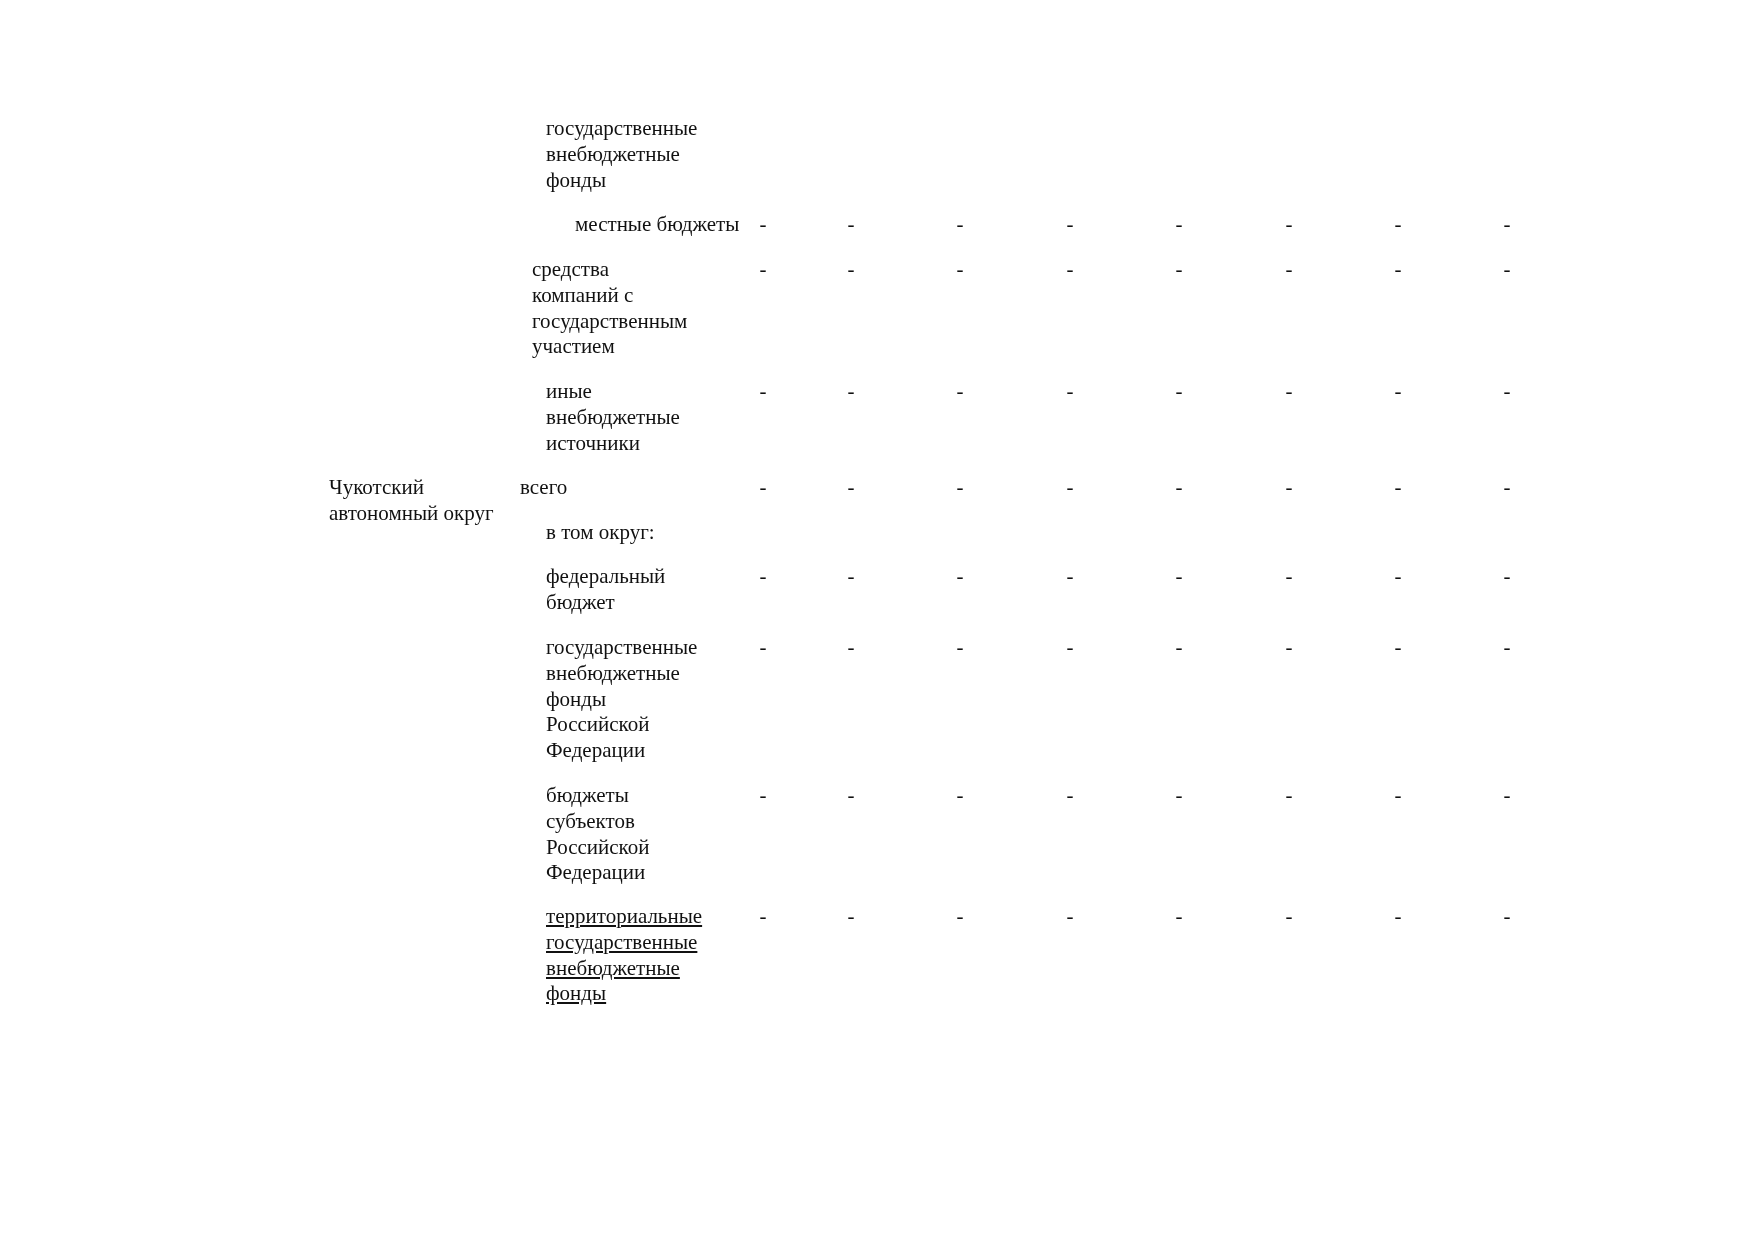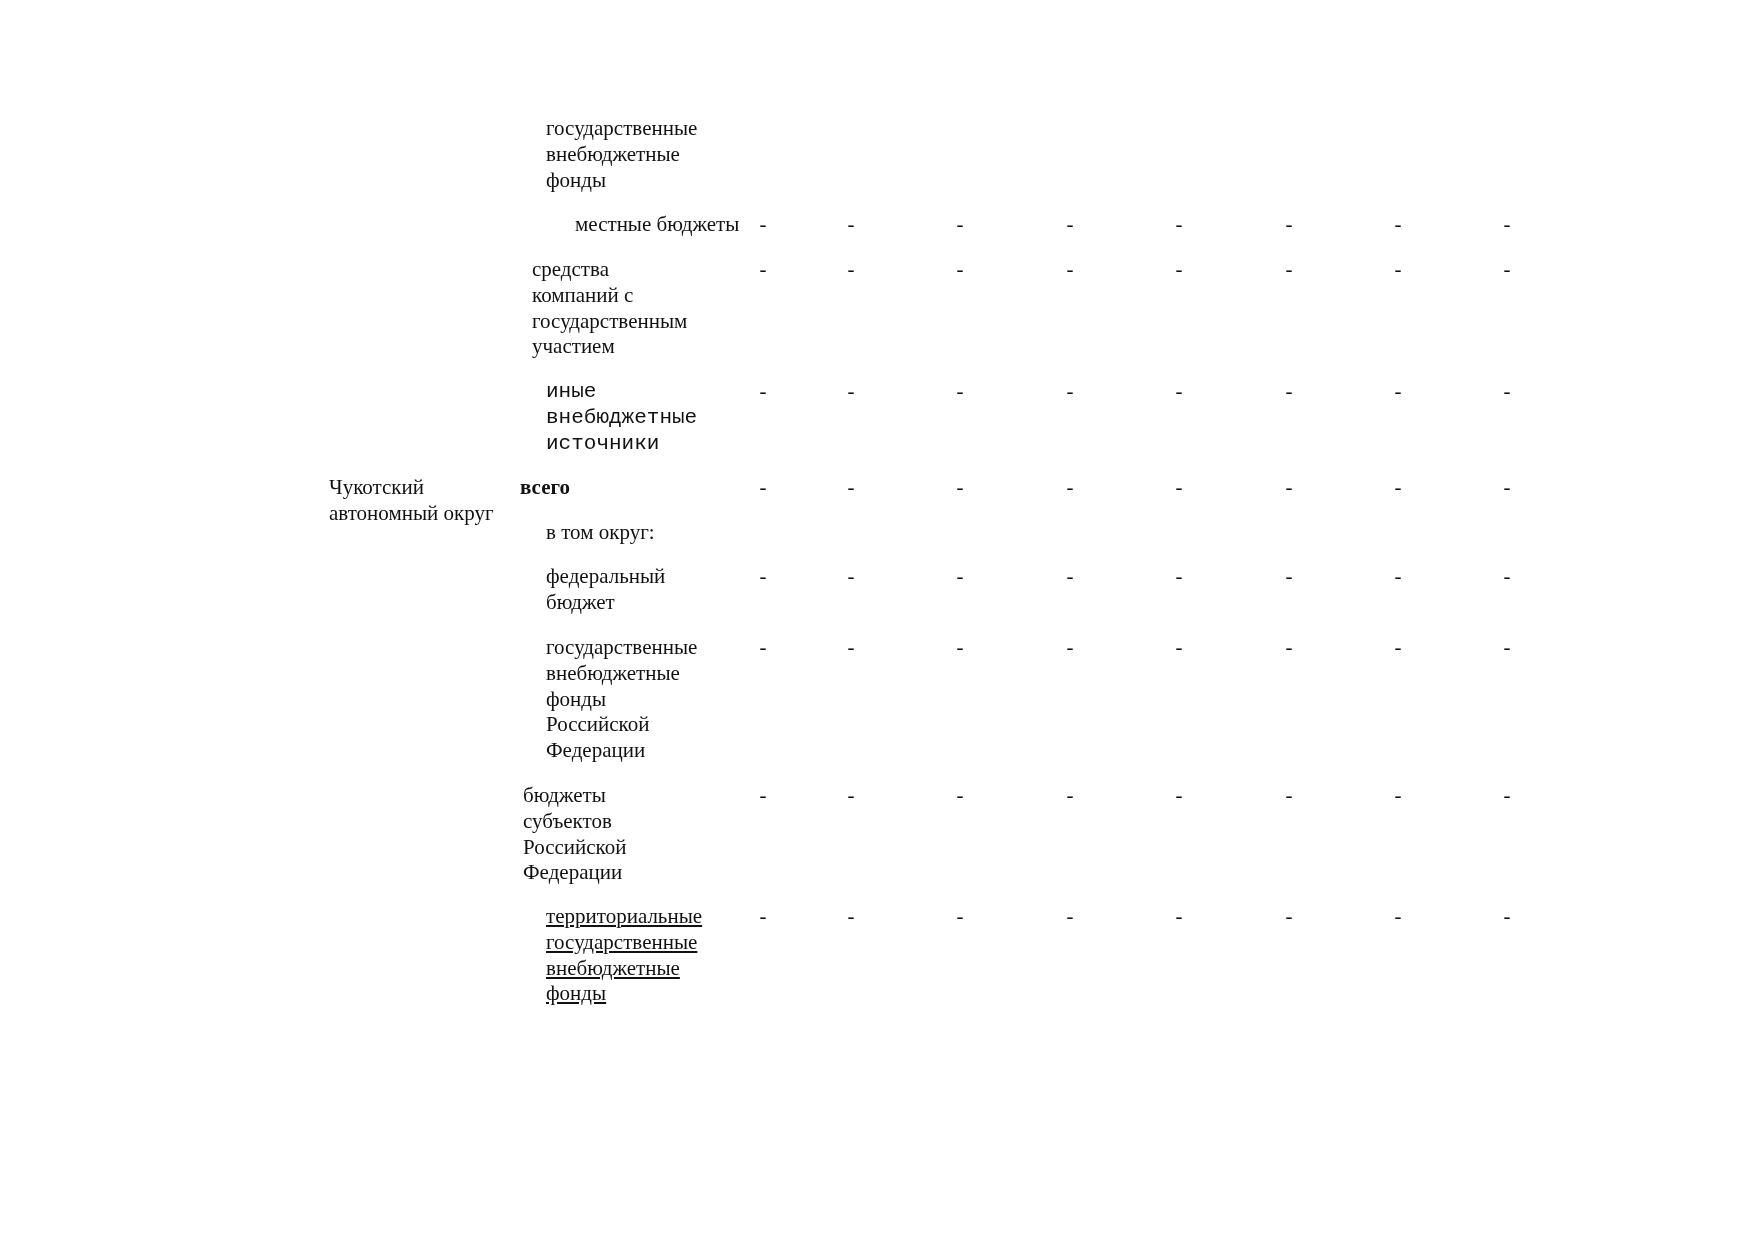--- a/index.html
+++ b/index.html
@@ -31,33 +31,33 @@
       <div class="abs dash" style="left: 753px; top: 257px;">-</div>
       <div class="abs dash" style="left: 841px; top: 257px;">-</div>
       <div class="abs dash" style="left: 950px; top: 257px;">-</div>
       <div class="abs dash" style="left: 1060px; top: 257px;">-</div>
       <div class="abs dash" style="left: 1169px; top: 257px;">-</div>
       <div class="abs dash" style="left: 1279px; top: 257px;">-</div>
       <div class="abs dash" style="left: 1388px; top: 257px;">-</div>
       <div class="abs dash" style="left: 1497px; top: 257px;">-</div>
     </div>
     <div>
-      <div class="abs" style="left: 546px; top: 379px; font-family: Liberation Mono, monospace;">иные<br>внебюджетные<br>источники</div>
+      <div class="abs" style="left: 546px; top: 379px;">иные<br>внебюджетные<br>источники</div>
       <div class="abs dash" style="left: 753px; top: 379px;">-</div>
       <div class="abs dash" style="left: 841px; top: 379px;">-</div>
       <div class="abs dash" style="left: 950px; top: 379px;">-</div>
       <div class="abs dash" style="left: 1060px; top: 379px;">-</div>
       <div class="abs dash" style="left: 1169px; top: 379px;">-</div>
       <div class="abs dash" style="left: 1279px; top: 379px;">-</div>
       <div class="abs dash" style="left: 1388px; top: 379px;">-</div>
       <div class="abs dash" style="left: 1497px; top: 379px;">-</div>
     </div>
     <div>
       <div class="abs" style="left: 329px; top: 475px;">Чукотский<br>автономный округ</div>
-      <div class="abs" style="left: 520px; top: 475px; font-weight: bold;">всего</div>
+      <div class="abs" style="left: 520px; top: 475px;">всего</div>
       <div class="abs dash" style="left: 753px; top: 475px;">-</div>
       <div class="abs dash" style="left: 841px; top: 475px;">-</div>
       <div class="abs dash" style="left: 950px; top: 475px;">-</div>
       <div class="abs dash" style="left: 1060px; top: 475px;">-</div>
       <div class="abs dash" style="left: 1169px; top: 475px;">-</div>
       <div class="abs dash" style="left: 1279px; top: 475px;">-</div>
       <div class="abs dash" style="left: 1388px; top: 475px;">-</div>
       <div class="abs dash" style="left: 1497px; top: 475px;">-</div>
     </div>
     <div>
@@ -79,21 +79,21 @@
       <div class="abs dash" style="left: 753px; top: 635px;">-</div>
       <div class="abs dash" style="left: 841px; top: 635px;">-</div>
       <div class="abs dash" style="left: 950px; top: 635px;">-</div>
       <div class="abs dash" style="left: 1060px; top: 635px;">-</div>
       <div class="abs dash" style="left: 1169px; top: 635px;">-</div>
       <div class="abs dash" style="left: 1279px; top: 635px;">-</div>
       <div class="abs dash" style="left: 1388px; top: 635px;">-</div>
       <div class="abs dash" style="left: 1497px; top: 635px;">-</div>
     </div>
     <div>
-      <div class="abs" style="left: 523px; top: 783px;">бюджеты<br>субъектов<br>Российской<br>Федерации</div>
+      <div class="abs" style="left: 546px; top: 783px;">бюджеты<br>субъектов<br>Российской<br>Федерации</div>
       <div class="abs dash" style="left: 753px; top: 783px;">-</div>
       <div class="abs dash" style="left: 841px; top: 783px;">-</div>
       <div class="abs dash" style="left: 950px; top: 783px;">-</div>
       <div class="abs dash" style="left: 1060px; top: 783px;">-</div>
       <div class="abs dash" style="left: 1169px; top: 783px;">-</div>
       <div class="abs dash" style="left: 1279px; top: 783px;">-</div>
       <div class="abs dash" style="left: 1388px; top: 783px;">-</div>
       <div class="abs dash" style="left: 1497px; top: 783px;">-</div>
     </div>
     <div>

